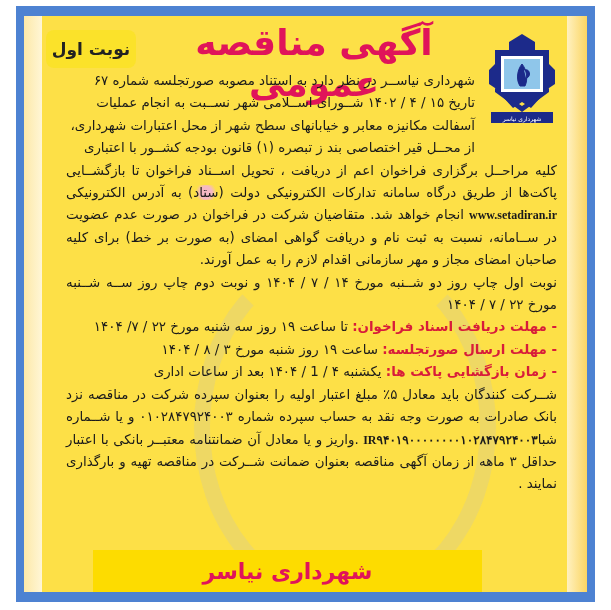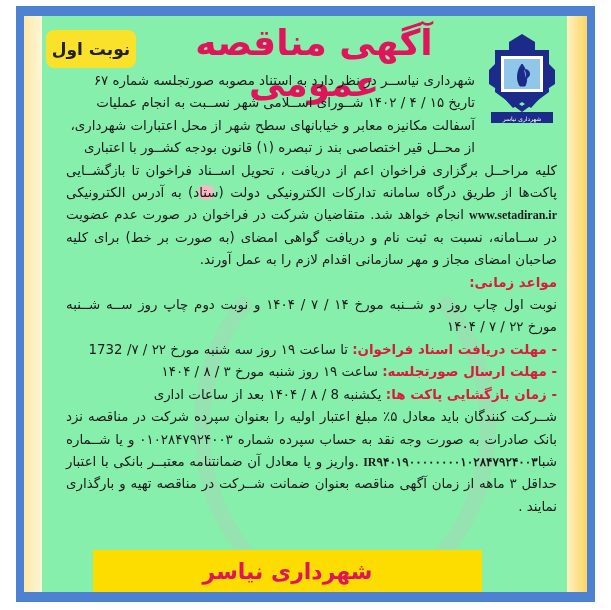--- a/index.html
+++ b/index.html
@@ -1,18 +1,18 @@
 <!DOCTYPE html>
 <html><head>
 <meta charset="utf-8">
 <style>
   html, body { margin:0; padding:0; background:#ffffff; }
   body { width:611px; height:610px; position:relative; overflow:hidden; font-family:"DejaVu Sans", sans-serif; }
   .frame { position:absolute; left:16px; top:6px; width:579px; height:596px; background:#4d82d2; }
-  .inner { position:absolute; left:8px; top:10px; right:8px; bottom:10px; background:#86efac; overflow:hidden; }
+  .inner { position:absolute; left:8px; top:10px; right:8px; bottom:10px; background:#fde047; overflow:hidden; }
   .stripe-left { position:absolute; left:0; top:0; width:18px; height:100%;
      background:linear-gradient(to right,#fde9a8,#fff6d6); }
   .stripe-right { position:absolute; right:0; top:0; width:20px; height:100%;
      background:linear-gradient(to right,#fff1c0,#fbd561); }
   .watermark { position:absolute; left:170px; top:230px; width:270px; height:330px; border:16px solid rgba(190,190,190,0.45);
      border-radius:50%; border-top-color:transparent; opacity:0.55; }
   .badge { position:absolute; left:22px; top:14px; width:90px; height:38px; background:#fbe22a; border-radius:8px;
      display:flex; align-items:center; justify-content:center; font-weight:bold; font-size:17px; color:#222; direction:rtl; }
   .title { position:absolute; left:150px; top:6px; width:280px; text-align:center; font-weight:bold; font-size:36px;
      color:#e0145a; direction:rtl; }
@@ -52,23 +52,22 @@
     </div>
 
     <div class="body-text">
       <div class="p-indent">
         <p>شهرداری نیاســر در نظر دارد به استناد مصوبه صورتجلسه شماره ۶۷</p>
         <p>تاریخ ۱۵ / ۴ / ۱۴۰۲ شــورای اســلامی شهر نســبت به انجام عملیات</p>
         <p>آسفالت مکانیزه معابر و خیابانهای سطح  شهر از محل اعتبارات شهرداری،</p>
         <p>از محــل قیر اختصاصی بند ز تبصره (۱) قانون بودجه کشــور با اعتباری</p>
       </div>
       <p><span>کلیه مراحــل برگزاری فراخوان اعم از دریافت ، تحویل اســناد فراخوان تا بازگشــایی پاکت‌ها از طریق درگاه سامانه تدارکات الکترونیکی دولت (</span><span class="hl">ستاد</span><span>) به آدرس الکترونیکی</span> <span class="latin">www.setadiran.ir</span><span> انجام خواهد شد. متقاضیان شرکت در فراخوان در صورت عدم عضویت در ســامانه، نسبت به ثبت نام و دریافت گواهی امضای (به صورت بر خط) برای کلیه صاحبان امضای مجاز و مهر سازمانی اقدام لازم را به عمل آورند.</span></p>
-      <p class="red">مواعد زمانی:</p>
       <p>نوبت اول چاپ روز دو شــنبه مورخ ۱۴ / ۷ / ۱۴۰۴ و نوبت دوم چاپ روز ســه شــنبه مورخ ۲۲ / ۷ / ۱۴۰۴</p>
-      <p><span class="red">- مهلت دریافت اسناد فراخوان:</span><span> تا ساعت ۱۹ روز سه شنبه مورخ ۲۲ / ۷/ 1732</span></p>
+      <p><span class="red">- مهلت دریافت اسناد فراخوان:</span><span> تا ساعت ۱۹ روز سه شنبه مورخ ۲۲ / ۷/ ۱۴۰۴</span></p>
       <p><span class="red">- مهلت ارسال صورتجلسه:</span><span> ساعت ۱۹ روز  شنبه مورخ  ۳ / ۸ / ۱۴۰۴</span></p>
-      <p><span class="red">- زمان بازگشایی پاکت ها:</span><span> یکشنبه 8 / ۸ / ۱۴۰۴ بعد از ساعات اداری</span></p>
+      <p><span class="red">- زمان بازگشایی پاکت ها:</span><span> یکشنبه ۴ / 1 / ۱۴۰۴ بعد از ساعات اداری</span></p>
       <p><span>شــرکت کنندگان باید معادل ۵٪ مبلغ اعتبار اولیه را بعنوان سپرده شرکت در مناقصه نزد بانک صادرات به صورت وجه نقد به حساب سپرده شماره ۰۱۰۲۸۴۷۹۲۴۰۰۳ و یا شــماره شبا</span><span class="latin">IR۹۴۰۱۹۰۰۰۰۰۰۰۰۱۰۲۸۴۷۹۲۴۰۰۳</span><span> .واریز و یا معادل آن ضمانتنامه معتبــر بانکی با اعتبار حداقل ۳ ماهه از زمان آگهی مناقصه بعنوان ضمانت شــرکت در مناقصه تهیه و بارگذاری نمایند .</span></p>
     </div>
 
     <div class="footer">شهرداری نیاسر</div>
   </div>
 </div>
 
 </body></html>

